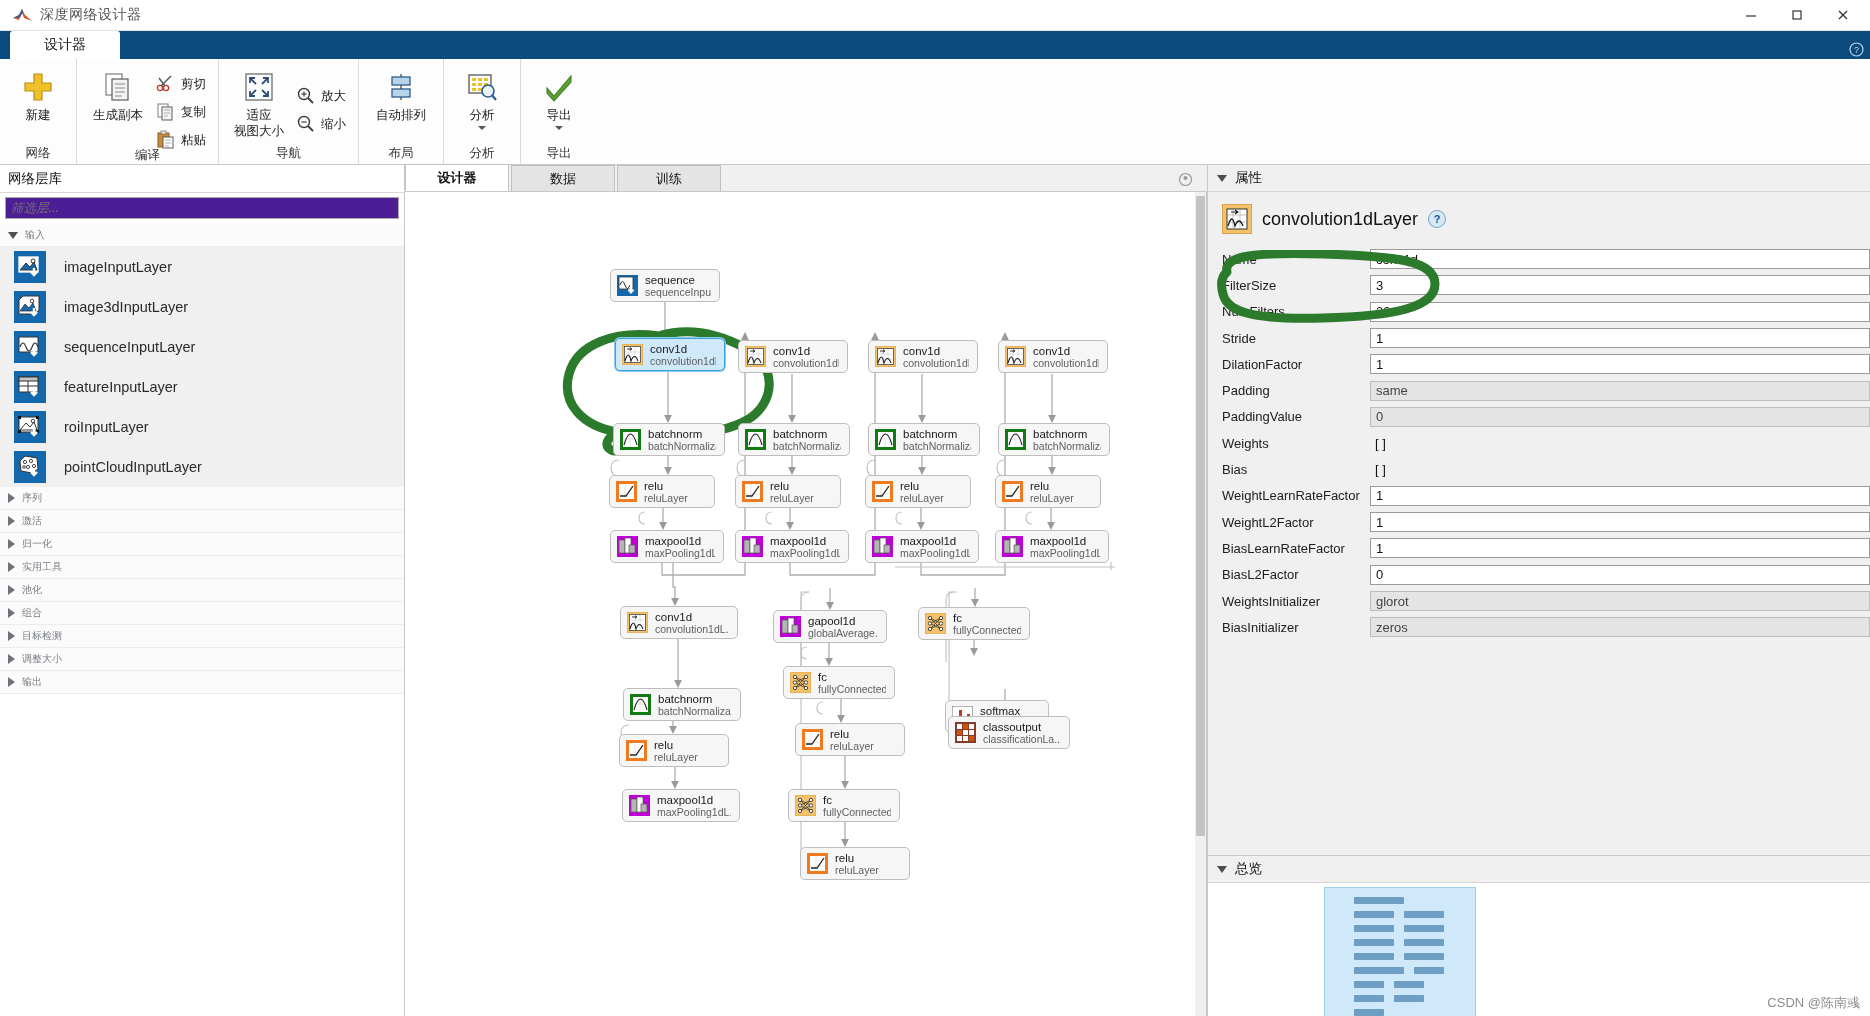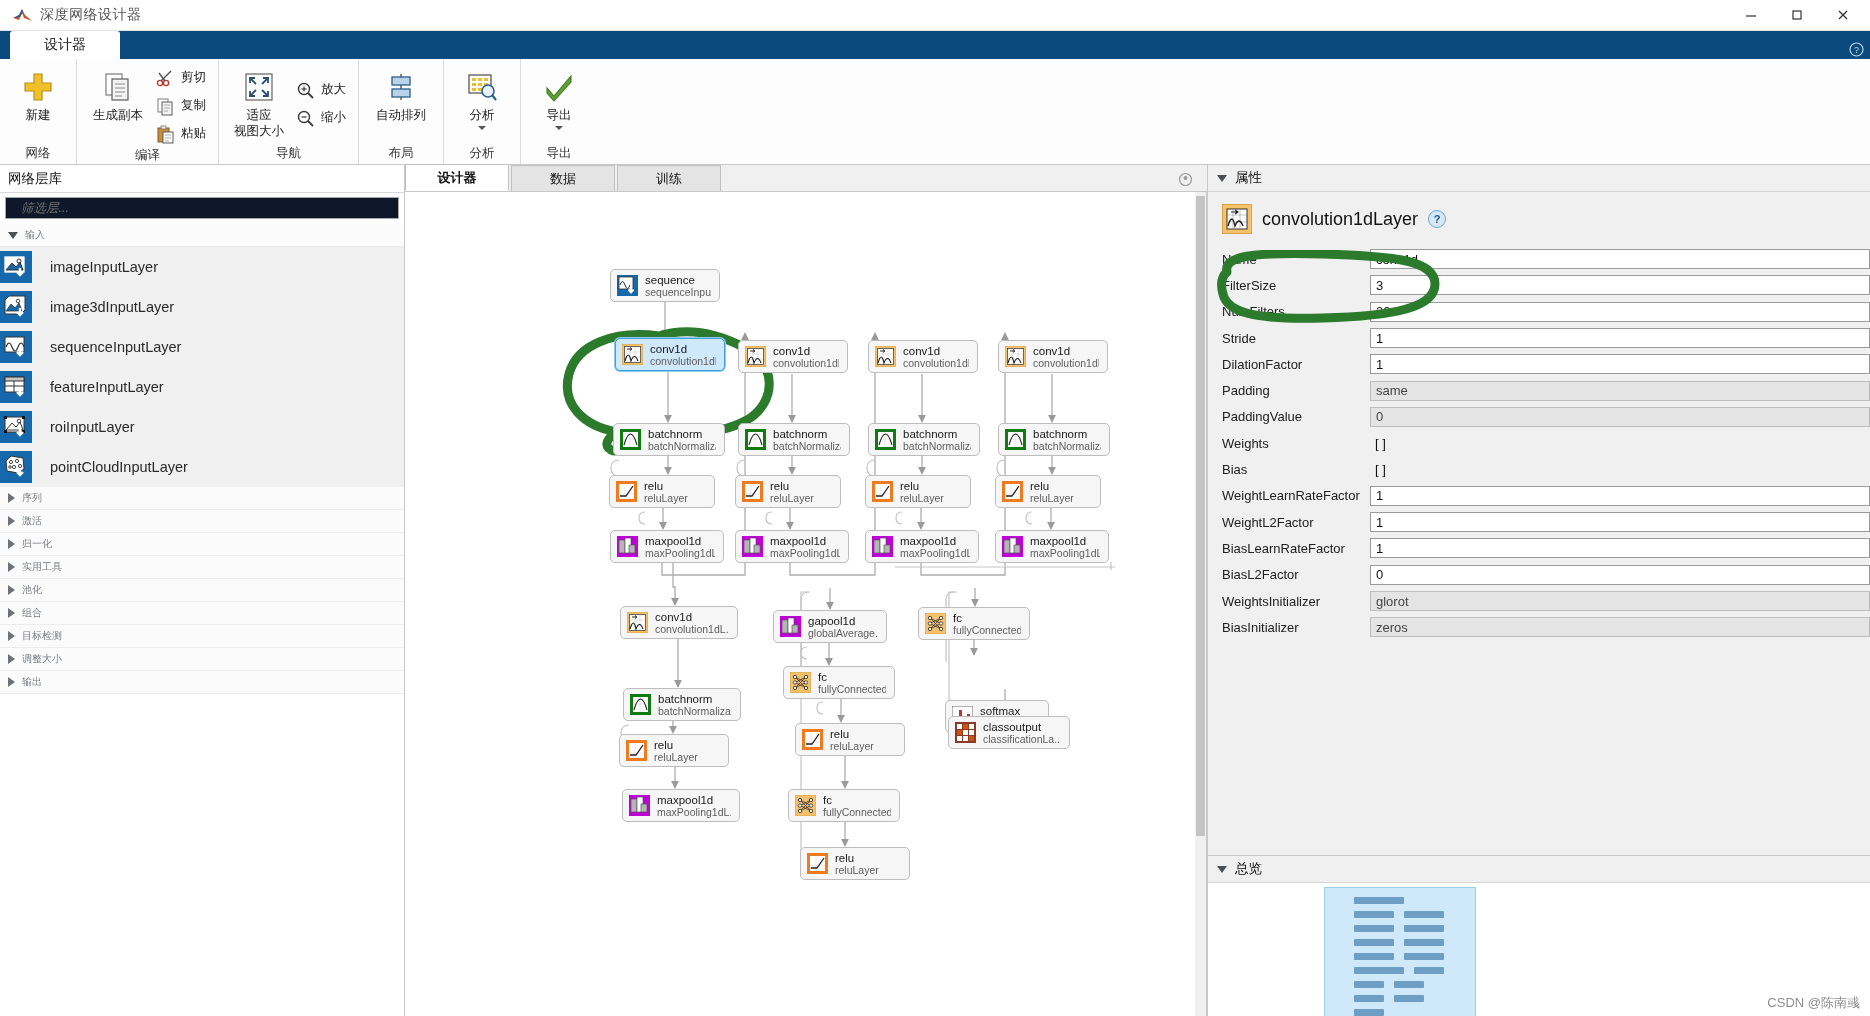--- a/index.html
+++ b/index.html
@@ -23,38 +23,38 @@
   .ribbon-help{position:absolute;right:6px;bottom:2px;color:#bcd6ea;font-size:15px;}
 
   .ribbon{height:105px;background:#fdfdfd;border-bottom:1px solid #c8c8c8;display:flex;flex:none;}
   .rgroup{display:flex;flex-direction:column;justify-content:space-between;border-right:1px solid #dcdcdc;padding:0 6px;}
   .rgroup-body{display:flex;align-items:flex-start;padding-top:6px;height:80px;}
   .rgroup-label{text-align:center;font-size:12.5px;color:#333;height:22px;line-height:20px;}
   .bigbtn{width:58px;display:flex;flex-direction:column;align-items:center;justify-content:flex-start;padding:2px 3px;cursor:default;}
   .bigbtn .ico{height:40px;display:flex;align-items:center;justify-content:center;}
   .bigbtn .lbl{font-size:12.5px;color:#222;text-align:center;line-height:15px;margin-top:1px;}
   .colbtns{display:flex;flex-direction:column;justify-content:center;padding-top:2px;}
-  .smallbtn{display:flex;align-items:flex-start;gap:6px;padding:2px 6px 2px 3px;height:24px;}
+  .smallbtn{display:flex;align-items:flex-end;gap:6px;padding:2px 6px 2px 3px;height:24px;}
   .smallbtn .lbl{font-size:12.5px;color:#222;white-space:nowrap;}
   .caret{width:0;height:0;border-left:4px solid transparent;border-right:4px solid transparent;border-top:4px solid #555;margin:3px auto 0;}
 
   
   .body{flex:1;display:flex;min-height:0;}
 
   
   .left{width:404px;background:#fff;border-right:1px solid #c8c8c8;display:flex;flex-direction:column;flex:none;}
   .left-head{height:27px;display:flex;align-items:center;padding-left:8px;font-size:13.5px;color:#111;border-bottom:1px solid #d8d8d8;background:#fff;}
   .filterwrap{padding:4px 5px 5px 5px;background:#fff;}
-  .filterbox{width:100%;height:22px;box-sizing:border-box;border:1px solid #a9a9a9;padding:2px 15px;font-size:12.5px;font-style:italic;color:#8c8c8c;background:#0f172a;}
+  .filterbox{width:100%;height:22px;box-sizing:border-box;border:1px solid #a9a9a9;padding:2px 5px;font-size:12.5px;font-style:italic;color:#8c8c8c;background:#4c1d95;}
   .lib{flex:1;overflow:hidden;background:#fff;}
   .cat{height:22px;display:flex;align-items:center;gap:7px;padding-left:8px;border-bottom:1px solid #ececec;background:#fbfbfb;font-size:10px;color:#7a7f85;}
   .tri{width:0;height:0;}
   .tri.closed{border-top:5px solid transparent;border-bottom:5px solid transparent;border-left:7px solid #6d7378;}
   .tri.open{border-left:5px solid transparent;border-right:5px solid transparent;border-top:7px solid #4a4f54;}
-  .layeritem{height:40px;display:flex;align-items:center;gap:18px;background:#f0f0f0;}
+  .layeritem{height:40px;display:flex;align-items:center;gap:18px;padding-left:14px;background:#f0f0f0;}
   .li-ico{width:30px;height:30px;flex:none;border:1px solid #1668ad;background:#1668ad;display:flex;align-items:center;justify-content:center;}
   .li-lbl{font-size:14.5px;color:#2a2a2a;}
 
   
   .center{flex:1;display:flex;flex-direction:column;min-width:0;background:#f0f0f0;}
   .doctabs{height:26px;display:flex;align-items:flex-end;background:#f0f0f0;border-bottom:1px solid #c8c8c8;position:relative;}
   .dtab{height:25px;min-width:78px;display:flex;align-items:center;justify-content:center;font-size:13px;color:#111;background:#e4e4e4;border:1px solid #c0c0c0;border-bottom:none;margin-right:2px;padding:0 12px;}
   .dtab.active{background:#fff;font-weight:bold;border-bottom:1px solid #fff;}
   .dtab-pin{position:absolute;right:14px;bottom:4px;width:15px;height:15px;}
   .canvaswrap{flex:1;position:relative;background:#fff;overflow:hidden;border-right:1px solid #c8c8c8;}

